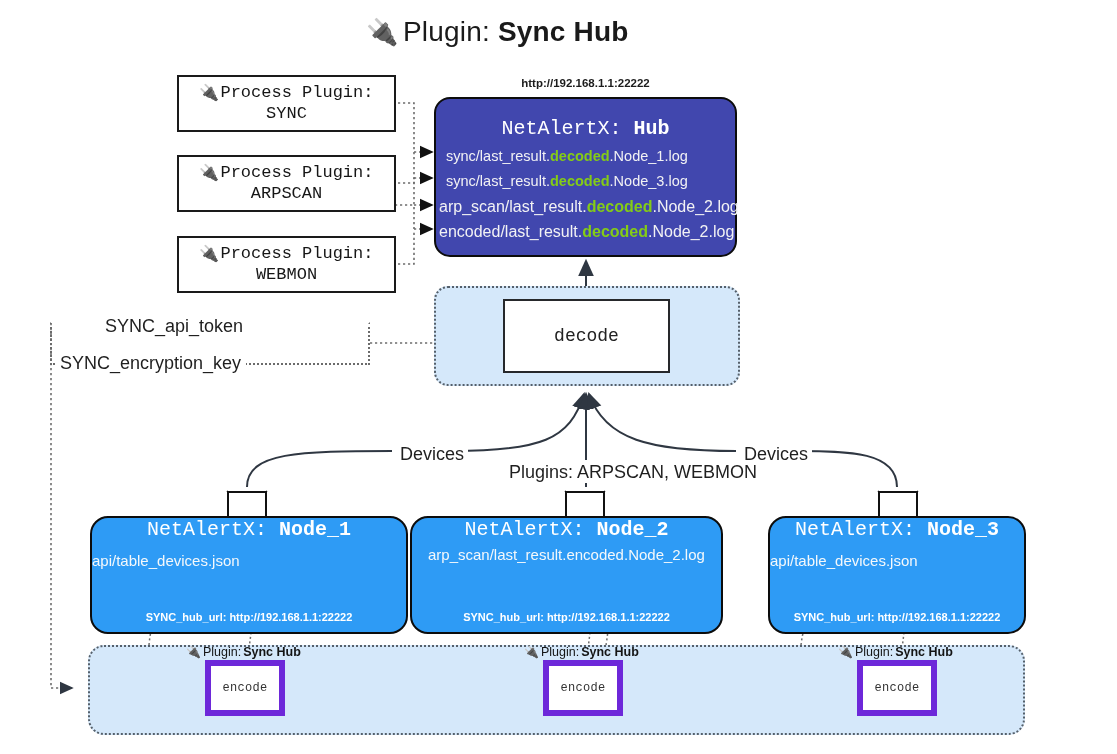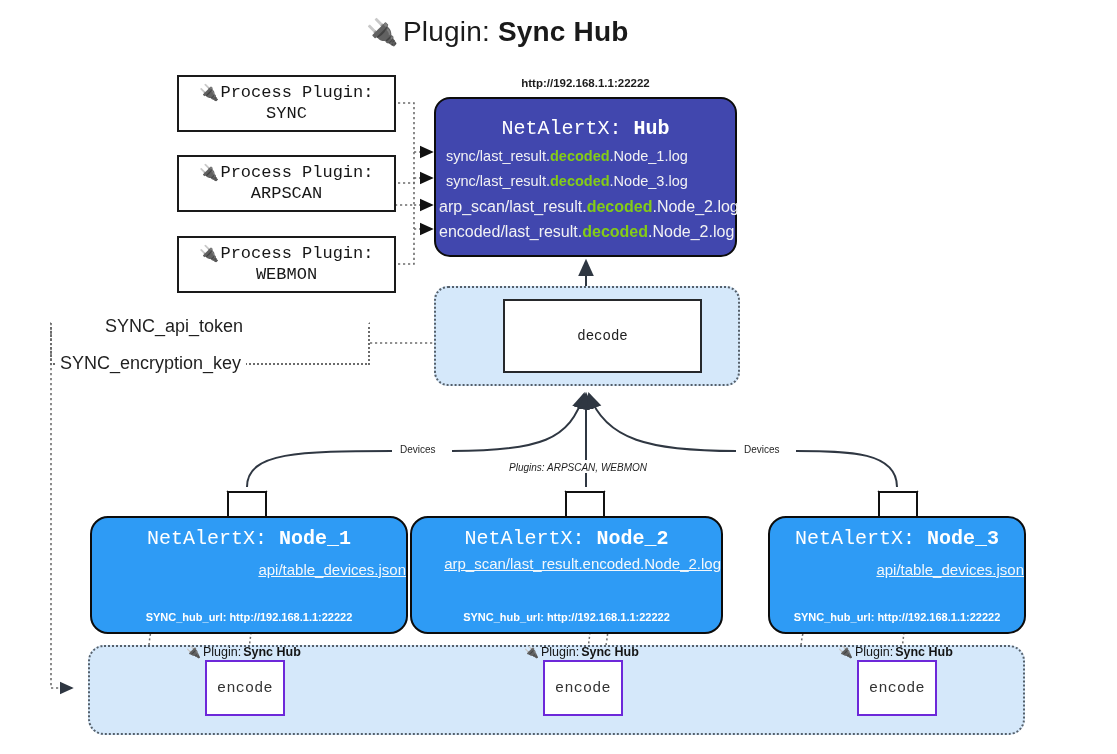--- a/index.html
+++ b/index.html
@@ -78,25 +78,25 @@
   #hub .r3,#hub .r4{font-size:16px;padding-left:3px;}
 
   
   #decwrap{
     left:434px;top:286px;width:306px;height:100px;
     background:#d5e8fa;
     border:2px dotted #55606b;
     border-radius:14px;
   }
   #decode{
-    left:503px;top:299px;width:199px;height:74px;
+    left:503px;top:299px;width:167px;height:74px;
     background:#ffffff;border:2px solid #26282b;
     display:flex;align-items:center;justify-content:center;
     font-family:"Liberation Mono","DejaVu Sans Mono",monospace;
-    font-size:14px;color:#222;
+    font-size:18px;color:#222;
   }
 
   
   #tokbox{
     left:50px;top:322px;width:320px;height:43px;
     border:2px dotted #6b6b6b;
     border-top-color:transparent;
   }
   .toklabel{
     font-size:18px;color:#1f1f1f;background:#ffffff;
@@ -105,32 +105,31 @@
   #tok1{left:100px;top:316px;}
   #tok2{left:55px;top:353px;}
 
   
   .node{
     height:118px;
     background:#2e9bf5;
     border:2.5px solid #0c0c0c;
     border-radius:18px;
     color:#ffffff;
-    padding-top:9px;
   }
   .node .ntitle{
     text-align:center;
     font-family:"Liberation Mono","DejaVu Sans Mono",monospace;
     font-size:20px;
     white-space:nowrap;
   }
   .node .ntitle b{font-weight:700;}
   .node .nline{
-    text-align:right;font-size:15px;color:#f4f8fb;
-    margin-top:11px;white-space:nowrap;text-decoration:underline;
+    text-align:left;font-size:15px;color:#f4f8fb;
+    margin-top:11px;white-space:nowrap;
   }
   .node .nline.tight{margin-top:5px;margin-left:16px;}
   .node .nfoot{
     text-align:center;font-size:11px;font-weight:600;color:#ffffff;
     position:absolute;left:0;right:0;bottom:9px;white-space:nowrap;
   }
   #node1{left:90px;top:516px;width:318px;}
   #node2{left:410px;top:516px;width:313px;}
   #node3{left:768px;top:516px;width:258px;}
 
@@ -141,43 +140,43 @@
   #env1{left:227px;top:491px;}
   #env2{left:565px;top:491px;}
   #env3{left:878px;top:491px;}
 
   
   #band{
     left:88px;top:645px;width:937px;height:90px;
     background:#d5e8fa;border:2px dotted #55606b;border-radius:16px;
   }
   .encbox{
-    width:80px;height:56px;background:#fff;border:2px solid #6d28d9;
+    width:80px;height:56px;background:#fff;border:6px solid #6d28d9;
     display:flex;align-items:center;justify-content:center;
     font-family:"Liberation Mono","DejaVu Sans Mono",monospace;
-    font-size:15px;color:#333;letter-spacing:.3px;
+    font-size:12px;color:#333;letter-spacing:.3px;
   }
   #enc1{left:205px;top:660px;}
   #enc2{left:543px;top:660px;}
   #enc3{left:857px;top:660px;}
   .enclabel{
     font-size:12.5px;color:#141414;white-space:nowrap;
     display:flex;align-items:center;gap:2px;
   }
   .enclabel b{font-weight:700;}
   .enclabel .pl{font-size:12px;}
   #encl1{left:186px;top:645px;}
   #encl2{left:524px;top:645px;}
   #encl3{left:838px;top:645px;}
 
   
-  .edgelbl{font-size:10px;color:#1f1f1f;background:#fff;padding:0 4px;white-space:nowrap;}
+  .edgelbl{font-size:18px;color:#1f1f1f;background:#fff;padding:0 4px;white-space:nowrap;}
   #lbl-dev1{left:396px;top:444px;}
   #lbl-dev2{left:740px;top:444px;}
-  #lbl-plug{left:505px;top:462px;font-style:italic;}
+  #lbl-plug{left:505px;top:462px;}
 
   svg{position:absolute;left:0;top:0;width:1117px;height:754px;pointer-events:none;}
 </style>
 </head>
 <body>
 
 <div id="stage">
 
   <svg viewBox="0 0 1117 754">
     <defs>

